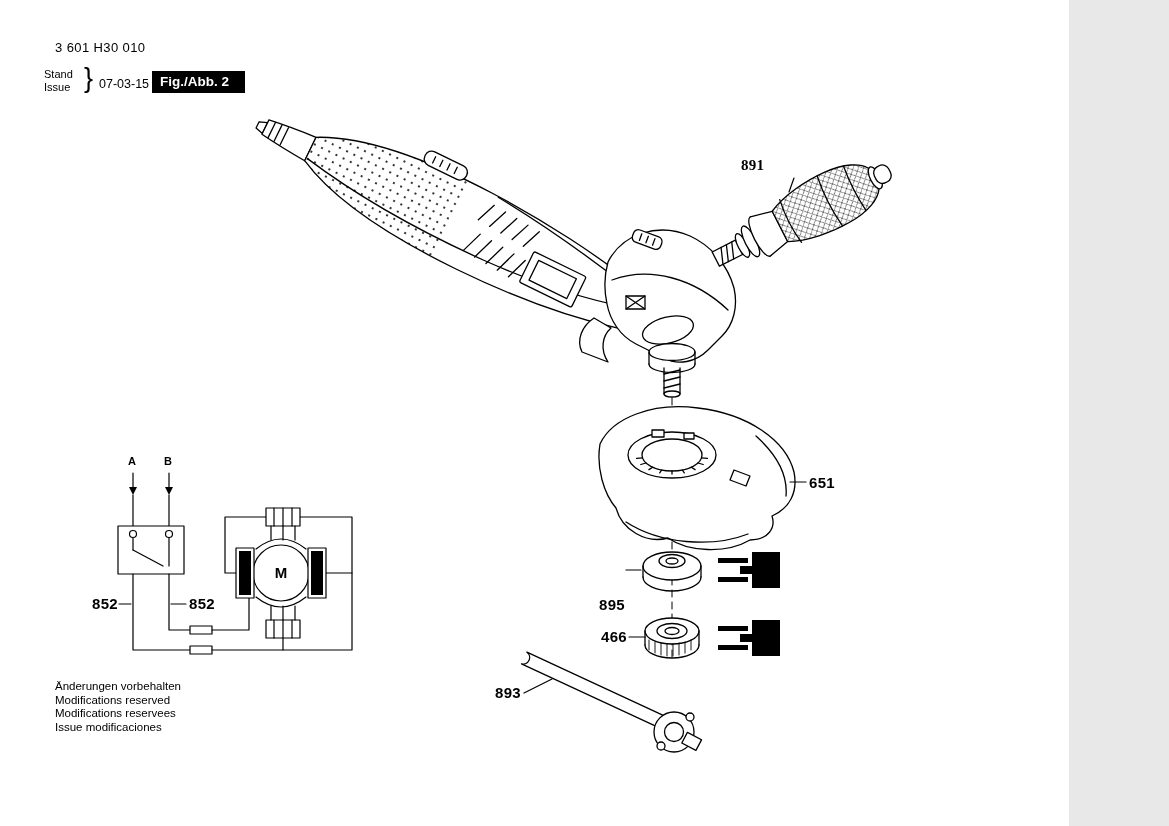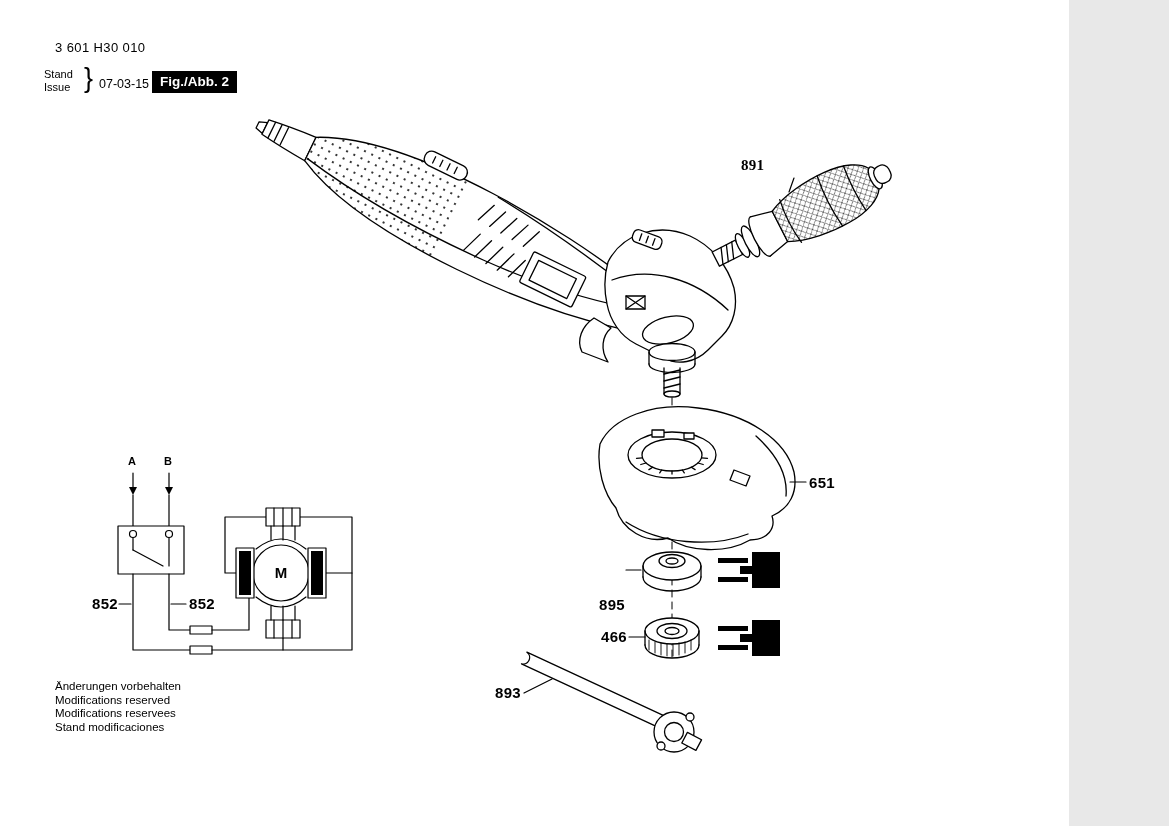--- a/index.html
+++ b/index.html
@@ -26,21 +26,21 @@
     position:absolute;left:55px;top:40px;
     font-size:13px;letter-spacing:0.4px;
   }
   .standissue{position:absolute;left:44px;top:68px;font-size:11px;line-height:13px;}
   .brace{position:absolute;left:84px;top:63px;font-size:27px;font-weight:400;}
   .issuedate{position:absolute;left:99px;top:77px;font-size:12.5px;}
   .figbox{
     position:absolute;left:152px;top:71px;
     background:#000;color:#fff;
     font-size:13.5px;font-weight:bold;
-    padding:3px 8px 4px 8px;
+    padding:3px 16px 4px 8px;
   }
   .motorletter{
     position:absolute;left:271px;top:564px;width:20px;
     text-align:center;font-size:15px;font-weight:bold;
   }
   .footer{
     position:absolute;left:55px;top:680px;
     font-size:11.5px;line-height:13.6px;
   }
   svg{position:absolute;left:0;top:0;}
@@ -295,16 +295,16 @@
   <div class="partlabel" style="left:189px;top:595px;">852</div>
 
   <div class="smalllabel" style="left:128px;top:455px;">A</div>
   <div class="smalllabel" style="left:164px;top:455px;">B</div>
   <div class="motorletter">M</div>
 
   <div class="footer">
     <div>Änderungen vorbehalten</div>
     <div>Modifications reserved</div>
     <div>Modifications reservees</div>
-    <div>Stand modificaciones</div>
+    <div>Issue modificaciones</div>
   </div>
 
 </div>
 
 </body></html>

